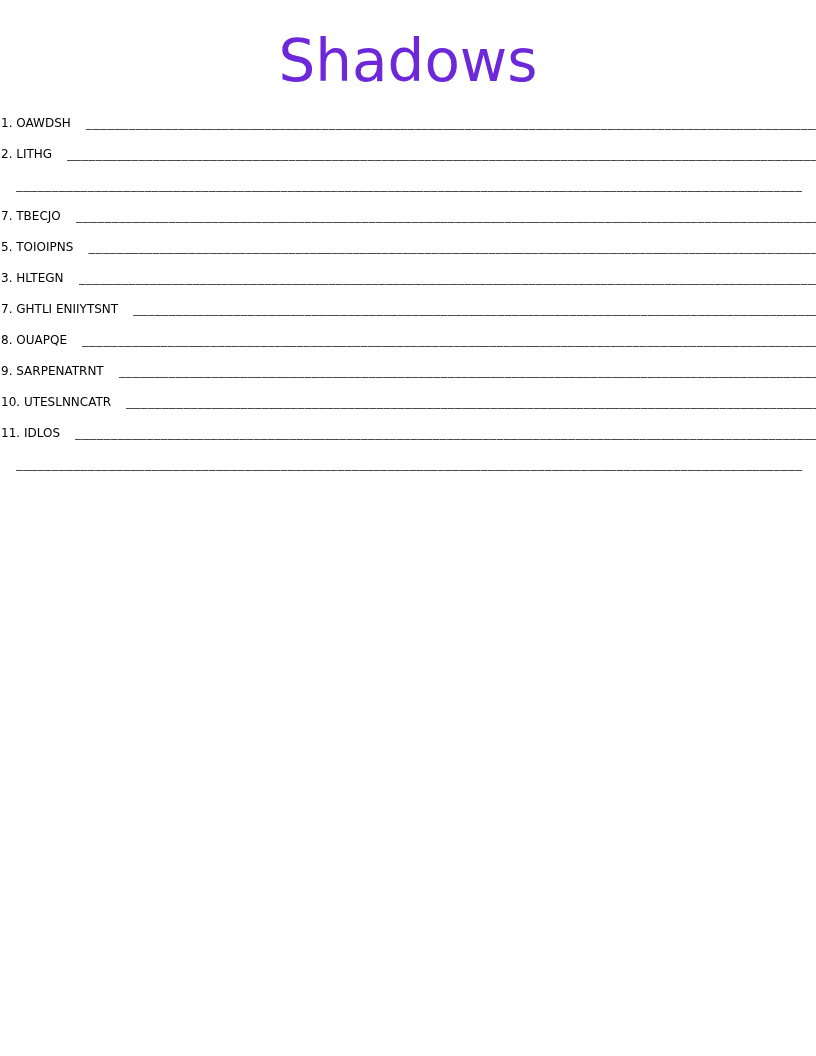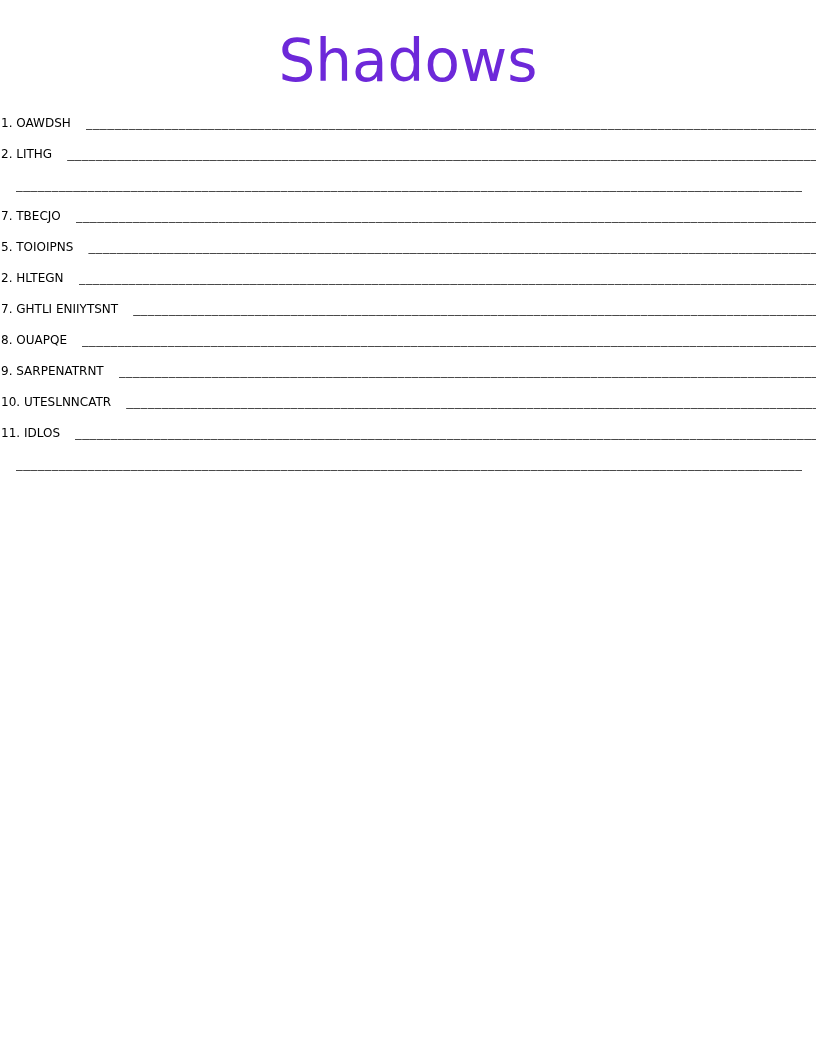--- a/index.html
+++ b/index.html
@@ -85,21 +85,21 @@
       <span class="scramble-label">7. TBECJO</span>
       <span class="answer-blank">______________________________________________________________________________________________________________</span>
     </div>
 
     <div class="scramble-row">
       <span class="scramble-label">5. TOIOIPNS</span>
       <span class="answer-blank">______________________________________________________________________________________________________________</span>
     </div>
 
     <div class="scramble-row">
-      <span class="scramble-label">2. HLTEGN</span>
+      <span class="scramble-label">3. HLTEGN</span>
       <span class="answer-blank">______________________________________________________________________________________________________________</span>
     </div>
 
     <div class="scramble-row">
       <span class="scramble-label">7. GHTLI ENIIYTSNT</span>
       <span class="answer-blank">______________________________________________________________________________________________________________</span>
     </div>
 
     <div class="scramble-row">
       <span class="scramble-label">8. OUAPQE</span>

